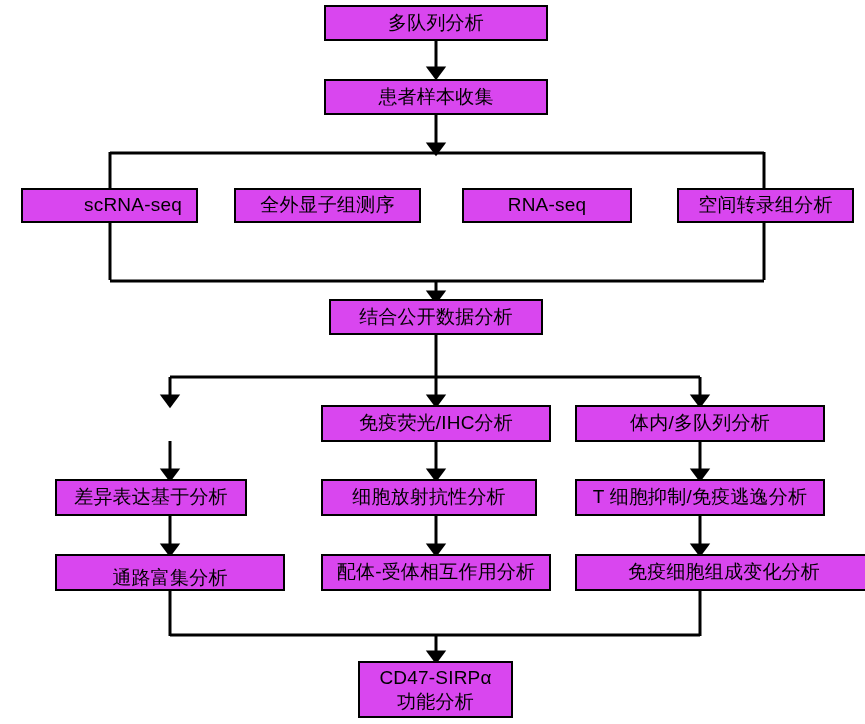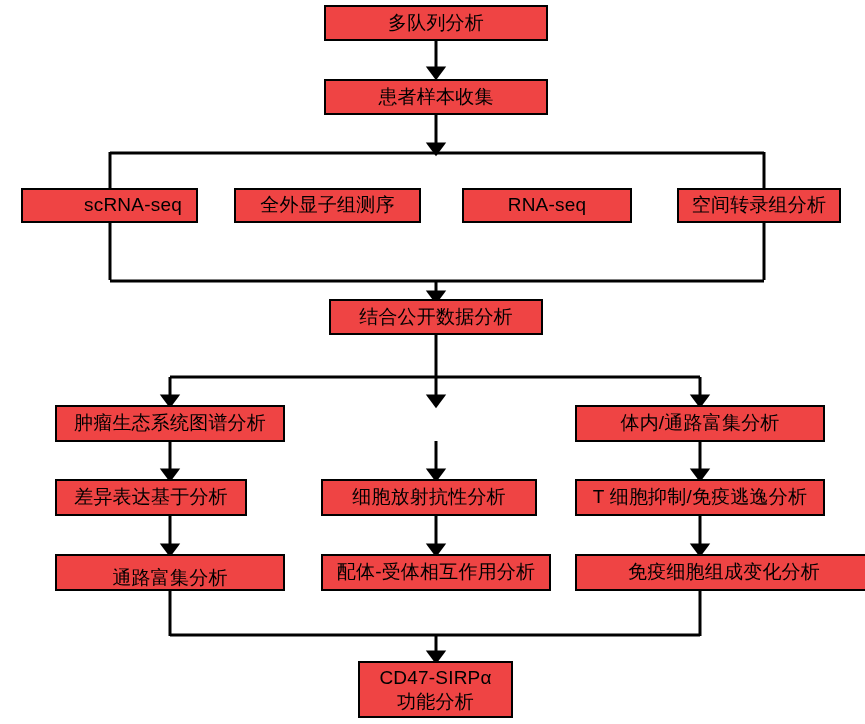--- a/index.html
+++ b/index.html
@@ -20,21 +20,21 @@
     left: 0;
     top: 0;
     width: 865px;
     height: 724px;
     pointer-events: none;
   }
   .node {
     position: absolute;
     box-sizing: border-box;
     border: 2px solid #000000;
-    background: #ef4444;
+    background: #d946ef;
     display: flex;
     align-items: center;
     justify-content: center;
     text-align: center;
     color: #000000;
     font-size: 19px;
     line-height: 1.18;
     letter-spacing: 0.2px;
     z-index: 2;
   }
@@ -109,35 +109,35 @@
   </div>
 
   <div class="node" style="left:234px; top:188px; width:187px; height:35px;">
     <span class="ln">全外显子组测序</span>
   </div>
 
   <div class="node" style="left:462px; top:188px; width:170px; height:35px;">
     <span class="ln">RNA-seq</span>
   </div>
 
-  <div class="node" style="left:677px; top:188px; width:164px; height:35px;">
+  <div class="node" style="left:677px; top:188px; width:177px; height:35px;">
     <span class="ln">空间转录组分析</span>
   </div>
 
   <div class="node" style="left:329px; top:299px; width:214px; height:36px;">
     <span class="ln">结合公开数据分析</span>
   </div>
 
-  <div class="node" style="left:55px; top:405px; width:230px; height:37px;">
-    <span class="ln">肿瘤生态系统图谱分析</span>
+
+  <div class="node" style="left:321px; top:405px; width:230px; height:37px;">
+    <span class="ln">免疫荧光/IHC分析</span>
   </div>
 
-
   <div class="node" style="left:575px; top:405px; width:250px; height:37px;">
-    <span class="ln">体内/通路富集分析</span>
+    <span class="ln">体内/多队列分析</span>
   </div>
 
   <div class="node" style="left:55px; top:479px; width:192px; height:37px;">
     <span class="ln">差异表达基于分析</span>
   </div>
 
   <div class="node" style="left:321px; top:479px; width:216px; height:37px;">
     <span class="ln">细胞放射抗性分析</span>
   </div>
 

